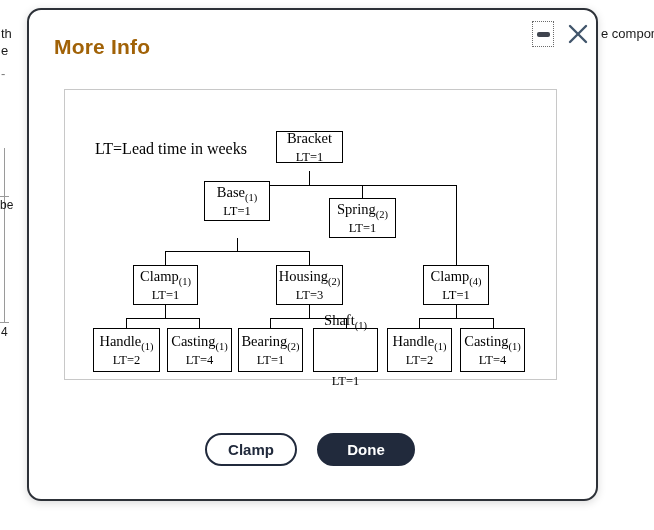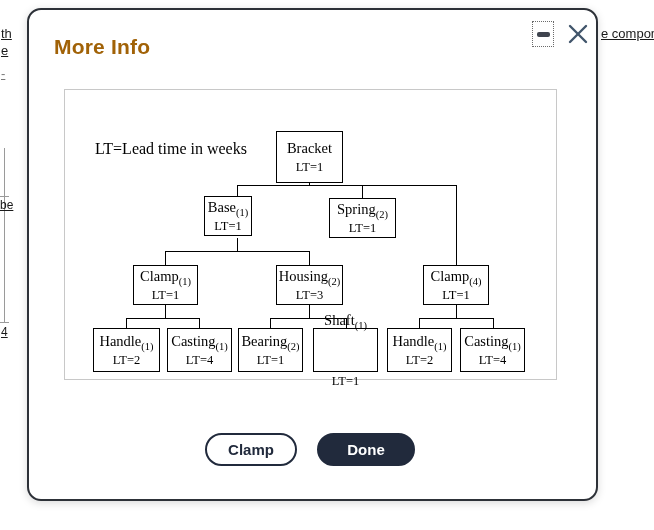--- a/index.html
+++ b/index.html
@@ -1,21 +1,21 @@
 <!DOCTYPE html>
 <html><head>
 <meta charset="utf-8">
 <style>
   html,body{margin:0;padding:0;}
   #stage{
     position:relative;width:654px;height:530px;overflow:hidden;
     background:#ffffff;font-family:"Liberation Sans",sans-serif;
   }
   
-  .bg-text{position:absolute;color:#1a1a1a;font-size:13px;line-height:15px;white-space:nowrap;text-decoration:underline;}
+  .bg-text{position:absolute;color:#1a1a1a;font-size:13px;line-height:15px;white-space:nowrap;}
   .bg-line{position:absolute;background:#9a9a9a;}
   
   #modal{
     position:absolute;left:27px;top:8px;width:571px;height:493px;
     background:#ffffff;border:2.5px solid #2d3138;border-radius:14px;
     box-shadow:0 2px 8px rgba(0,0,0,.15);box-sizing:border-box;
   }
   #modal-title{
     position:absolute;left:25px;top:25px;
     font-size:21px;font-weight:600;color:#a16207;letter-spacing:.2px;
@@ -107,26 +107,26 @@
       <div class="cl" style="left:134px;top:228px;width:1px;height:10px;"></div>
       <div class="cl" style="left:244px;top:215px;width:1px;height:13px;"></div>
       <div class="cl" style="left:205px;top:228px;width:77px;height:1px;"></div>
       <div class="cl" style="left:205px;top:228px;width:1px;height:10px;"></div>
       <div class="cl" style="left:281px;top:228px;width:1px;height:10px;"></div>
       <div class="cl" style="left:391px;top:215px;width:1px;height:13px;"></div>
       <div class="cl" style="left:354px;top:228px;width:75px;height:1px;"></div>
       <div class="cl" style="left:354px;top:228px;width:1px;height:10px;"></div>
       <div class="cl" style="left:428px;top:228px;width:1px;height:10px;"></div>
 
-      <div class="node" style="left:211px;top:41px;width:67px;height:52px;">
+      <div class="node" style="left:211px;top:41px;width:67px;height:32px;">
         <span class="nm"><span>Bracket</span><sub></sub></span>
         <span class="lt">LT=1</span>
       </div>
 
-      <div class="node" style="left:139px;top:106px;width:48px;height:40px;">
+      <div class="node" style="left:139px;top:91px;width:66px;height:40px;">
         <span class="nm"><span>Base</span><sub>(1)</sub></span>
         <span class="lt">LT=1</span>
       </div>
       <div class="node" style="left:264px;top:108px;width:67px;height:40px;">
         <span class="nm"><span>Spring</span><sub>(2)</sub></span>
         <span class="lt">LT=1</span>
       </div>
 
       <div class="node" style="left:68px;top:175px;width:65px;height:40px;">
         <span class="nm"><span>Clamp</span><sub>(1)</sub></span>

